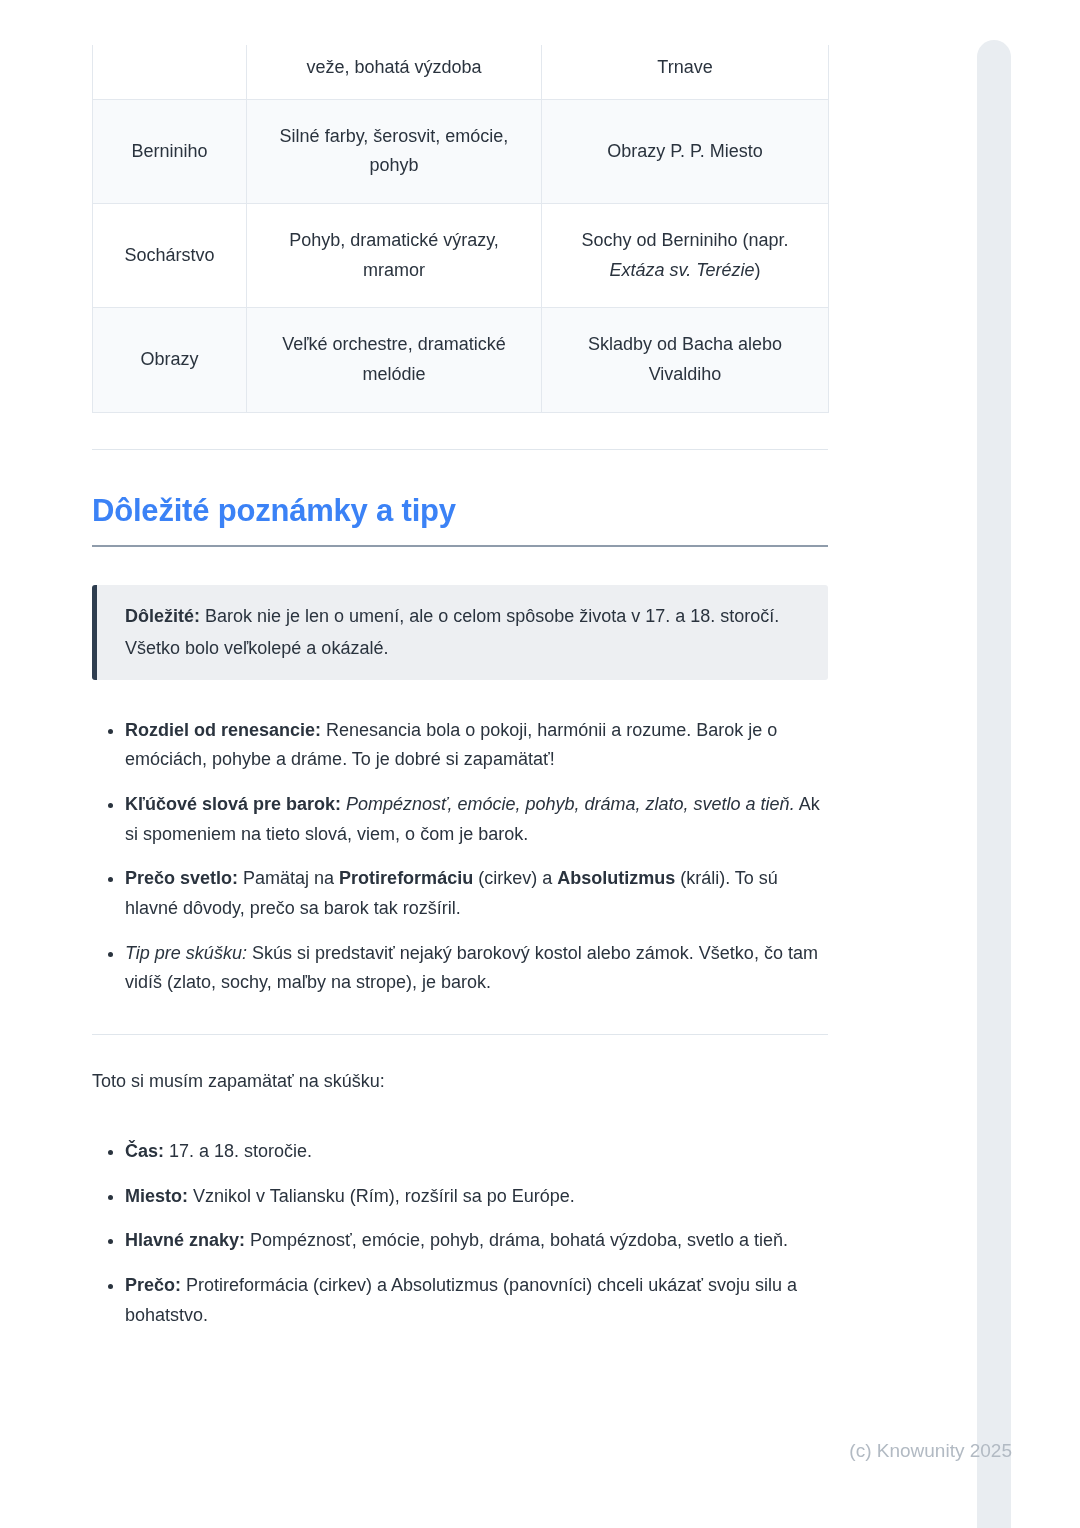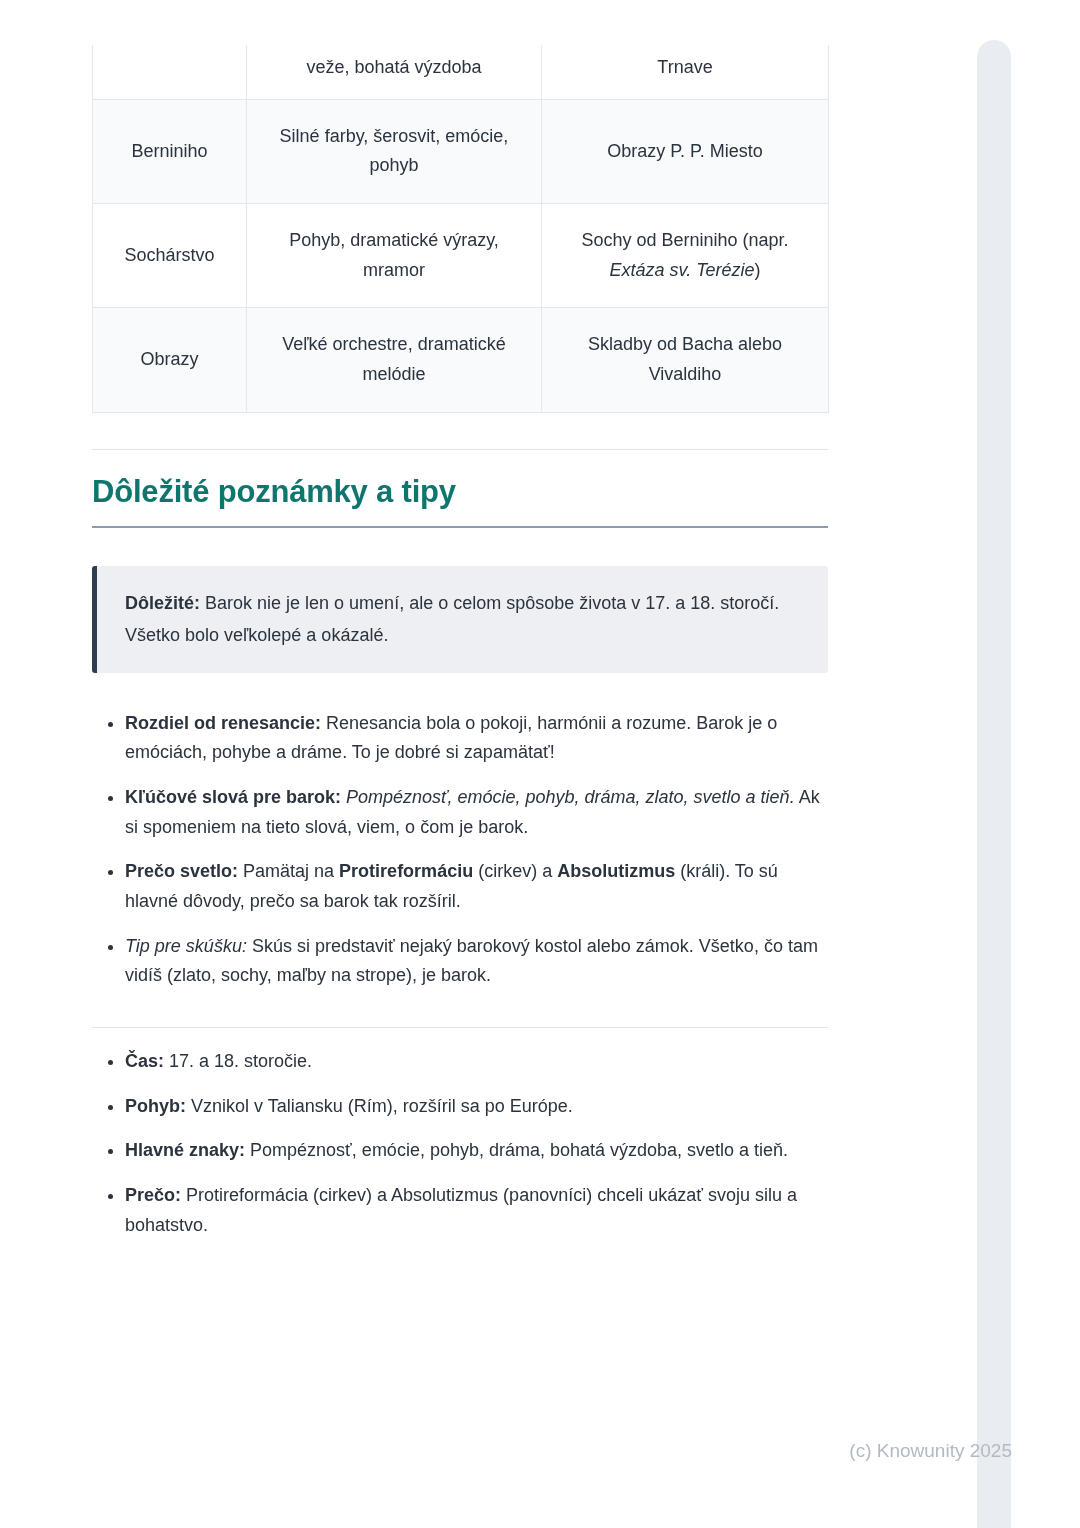--- a/index.html
+++ b/index.html
@@ -17,33 +17,33 @@
     border: 1px solid #e3e8ee; padding: 22px 20px;
     line-height: 1.65; vertical-align: middle; text-align: center;
   }
   .info-table tr:first-child td { border-top: none; padding-top: 8px; padding-bottom: 16px; }
   .info-table tr:nth-child(even) td { background: #f8fafc; }
   col.c1 { width: 154px; } col.c2 { width: 295px; } col.c3 { width: 287px; }
 
   .divider { border: none; border-top: 1px solid #e0e6ec; margin: 36px 0 0 0; }
 
   .heading {
-    margin-top: 24px; font-size: 31px; font-weight: 700; color: #0f766e;
+    margin-top: 43px; font-size: 31px; font-weight: 700; color: #3b82f6;
     letter-spacing: -0.2px; padding-bottom: 16px; border-bottom: 2px solid #8f9cab;
   }
 
   .callout {
     margin-top: 38px; background: #edeff2; border-left: 5px solid #2e3d4f;
-    border-radius: 3px; padding: 21px 28px;
+    border-radius: 3px; padding: 15px 28px;
   }
   .callout-text { line-height: 1.8; }
 
   .bullets { margin-top: 36px; padding-left: 33px; list-style: disc outside; }
   .bullets li { margin-bottom: 15px; line-height: 1.65; }
-  .bullets-tight { margin-top: 19px; }
+  .bullets-tight { margin-top: 41px; }
 
   .intro { margin-top: 32px; line-height: 1.6; }
 
   .b { font-weight: 700; }
   .i { font-style: italic; }
 
   .footer {
     position: absolute; top: 1440px; right: 68px;
     font-size: 19px; color: #b2bac3; z-index: 3;
   }
@@ -99,24 +99,25 @@
     <ul class="bullets">
         <li><span class="b">Rozdiel od renesancie:</span><span> Renesancia bola o pokoji, harmónii a rozume. Barok je o emóciách, pohybe a dráme. To je dobré si zapamätať!</span></li>
         <li><span class="b">Kľúčové slová pre barok:</span><span> </span><span class="i">Pompéznosť, emócie, pohyb, dráma, zlato, svetlo a tieň.</span><span> Ak si spomeniem na tieto slová, viem, o čom je barok.</span></li>
         <li><span class="b">Prečo svetlo:</span><span> Pamätaj na </span><span class="b">Protireformáciu</span><span> (cirkev) a </span><span class="b">Absolutizmus</span><span> (králi). To sú hlavné dôvody, prečo sa barok tak rozšíril.</span></li>
         <li><span class="i">Tip pre skúšku:</span><span> Skús si predstaviť nejaký barokový kostol alebo zámok. Všetko, čo tam vidíš (zlato, sochy, maľby na strope), je barok.</span></li>
       </ul>
 
     <hr class="divider">
 
 
+    <p class="intro">Toto si musím zapamätať na skúšku:</p>
 
     <ul class="bullets bullets-tight">
         <li><span class="b">Čas:</span><span> 17. a 18. storočie.</span></li>
-        <li><span class="b">Pohyb:</span><span> Vznikol v Taliansku (Rím), rozšíril sa po Európe.</span></li>
+        <li><span class="b">Miesto:</span><span> Vznikol v Taliansku (Rím), rozšíril sa po Európe.</span></li>
         <li><span class="b">Hlavné znaky:</span><span> Pompéznosť, emócie, pohyb, dráma, bohatá výzdoba, svetlo a tieň.</span></li>
         <li><span class="b">Prečo:</span><span> Protireformácia (cirkev) a Absolutizmus (panovníci) chceli ukázať svoju silu a bohatstvo.</span></li>
       </ul>
 
   </div>
 
   <div class="footer">(c) Knowunity 2025</div>
 
   <div class="scrollbar">
     <div class="thumb"></div>

